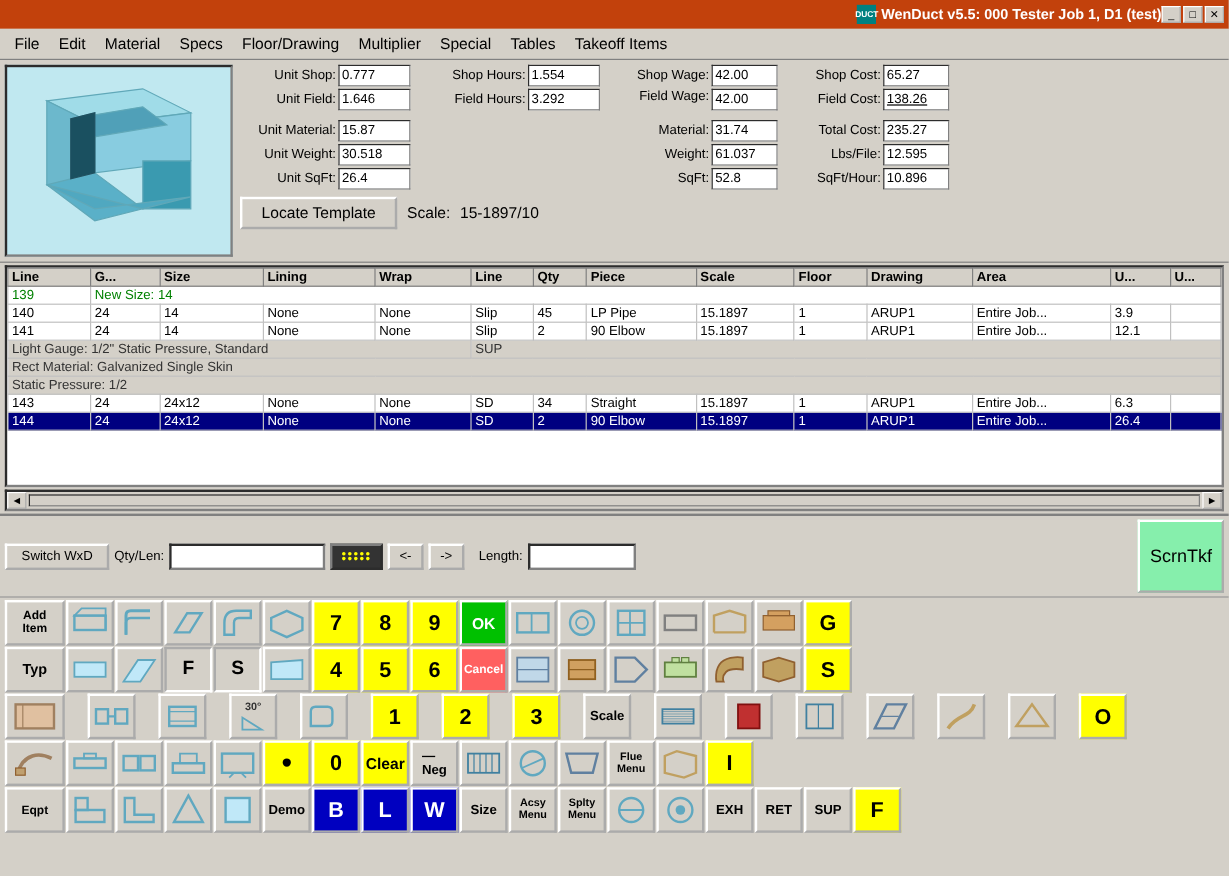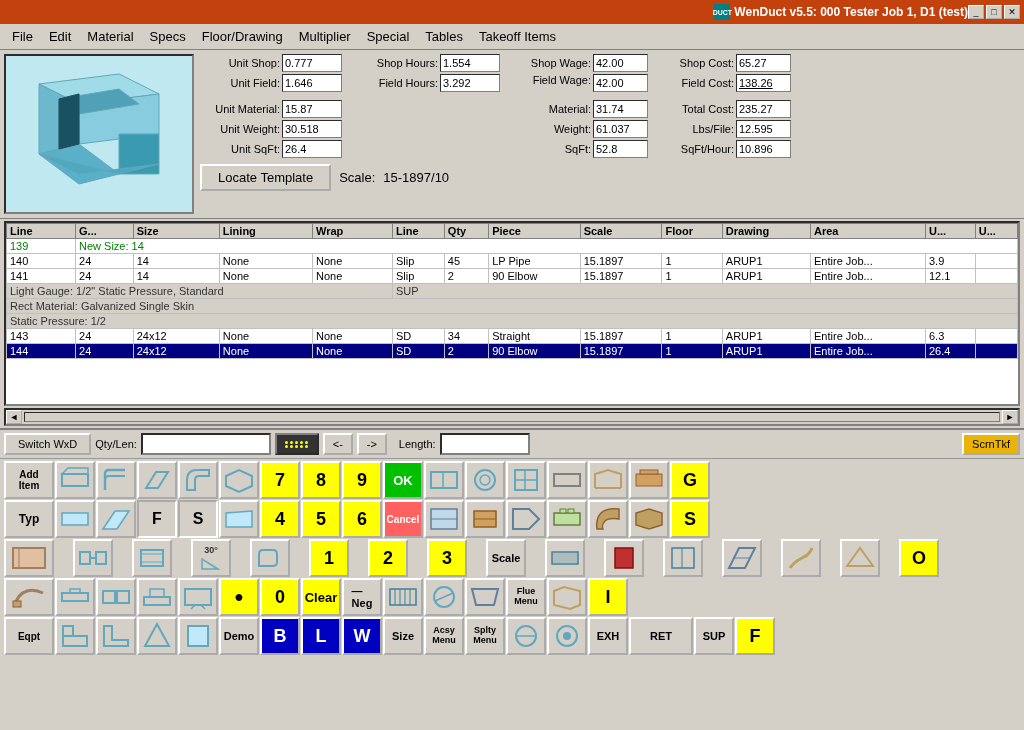--- a/index.html
+++ b/index.html
@@ -338,21 +338,21 @@
         <div style="width:3px;height:3px;background:yellow;border-radius:50%;"></div>
         <div style="width:3px;height:3px;background:yellow;border-radius:50%;"></div>
         <div style="width:3px;height:3px;background:yellow;border-radius:50%;"></div>
         <div style="width:3px;height:3px;background:yellow;border-radius:50%;"></div>
       </div>
     </div>
     <button class="nav-btn" style="background:#d4d0c8;border:2px outset #fff;width:30px;height:22px;cursor:pointer;font-size:11px;">&lt;-</button>
     <button class="nav-btn" style="background:#d4d0c8;border:2px outset #fff;width:30px;height:22px;cursor:pointer;font-size:11px;">-&gt;</button>
     <span style="font-size:11px;margin-left:8px;">Length:</span>
     <input style="width: 90px; height: 22px; background: white; border: 2px inset rgb(128, 128, 128);">
-    <button style="background:#eab308;border:2px outset #fff;padding:3px 8px;font-size:11px;cursor:pointer;margin-left:auto;">ScrnTkf</button>
+    <button style="background:#86efac;border:2px outset #fff;padding:20px 8px;font-size:15px;cursor:pointer;margin-left:auto;">ScrnTkf</button>
   </div>
 
   <div style="padding:2px 4px; display:flex; flex-direction:column; gap:1px;">
 
     <div style="display:flex; gap:1px;">
 
       <div style="background:#d4d0c8;border:2px outset #fff;width:50px;height:38px;cursor:pointer;display:flex;flex-direction:column;align-items:center;justify-content:center;font-size:10px;font-weight:bold;">
 
         <span>Add</span>
         <span>Item</span>
@@ -682,19 +682,19 @@
             <line x1="4" y1="14" x2="24" y2="14" stroke="#60a8c0" stroke-width="1.5"></line>
           </svg>
       </div>
       <div style="background:#d4d0c8;border:2px outset #fff;width:40px;height:38px;cursor:pointer;display:flex;align-items:center;justify-content:center;">
         <svg width="28" height="28" viewBox="0 0 28 28">
             <circle cx="14" cy="14" r="10" fill="none" stroke="#60a8c0" stroke-width="2"></circle>
             <circle cx="14" cy="14" r="4" fill="#60a8c0"></circle>
           </svg>
       </div>
       <div style="background:#d4d0c8;border:2px outset #fff;width:40px;height:38px;cursor:pointer;display:flex;align-items:center;justify-content:center;font-size:11px;font-weight:bold;">EXH</div>
-      <div style="background:#d4d0c8;border:2px outset #fff;width:64px;height:38px;cursor:pointer;display:flex;align-items:center;justify-content:center;font-size:11px;font-weight:bold;text-align:center;">RET</div>
+      <div style="background:#d4d0c8;border:2px outset #fff;width:40px;height:38px;cursor:pointer;display:flex;align-items:center;justify-content:center;font-size:11px;font-weight:bold;text-align:center;">RET</div>
       <div style="background:#d4d0c8;border:2px outset #fff;width:40px;height:38px;cursor:pointer;display:flex;align-items:center;justify-content:center;font-size:11px;font-weight:bold;">SUP</div>
 
       <div style="background:#ffff00;border:2px outset #fff;width:40px;height:38px;cursor:pointer;display:flex;align-items:center;justify-content:center;font-size:18px;font-weight:bold;">F</div>
     </div>
   </div>
 </div>
 
 </body></html>

